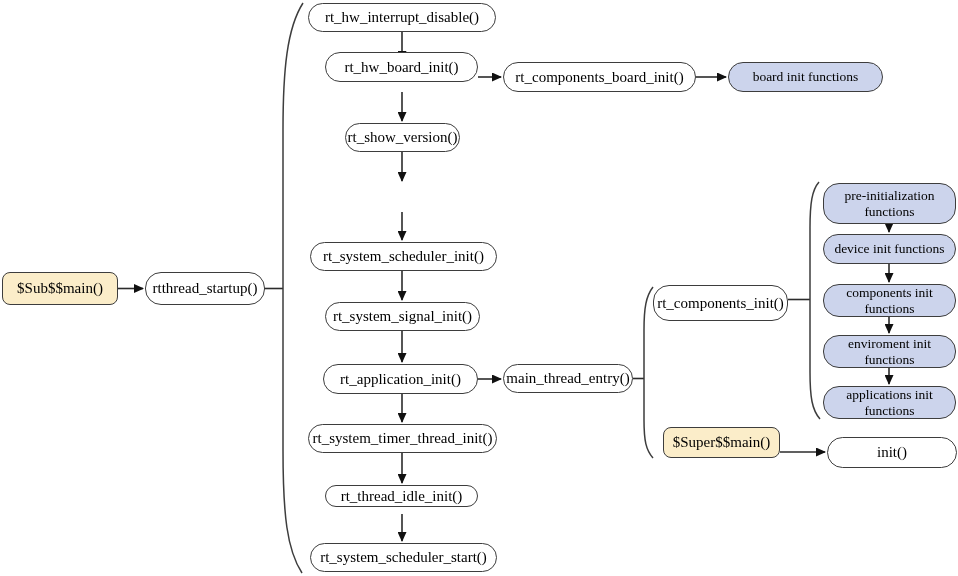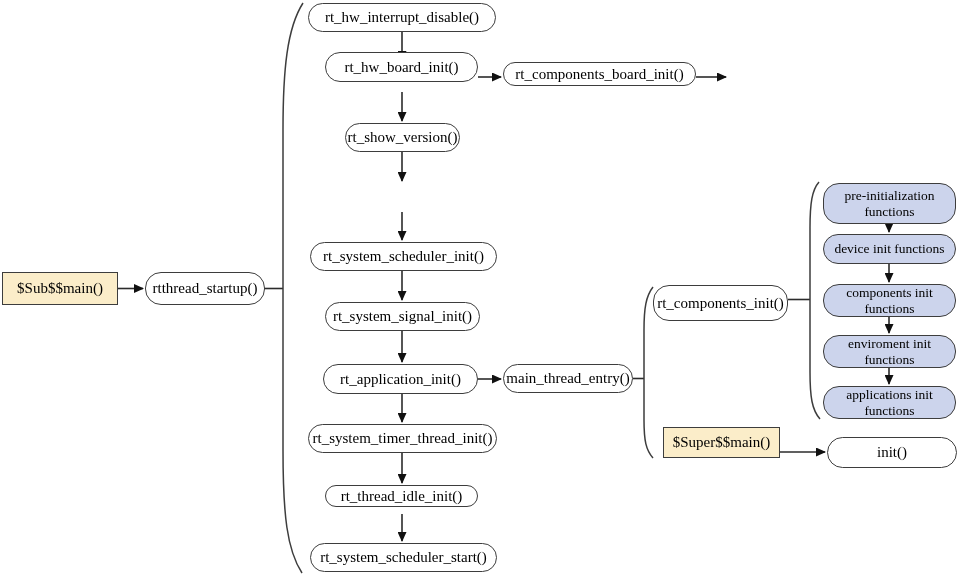--- a/index.html
+++ b/index.html
@@ -8,21 +8,21 @@
     font-family:"Liberation Serif","DejaVu Serif",serif; overflow:hidden;
   }
   #wires { position:absolute; left:0; top:0; width:958px; height:576px; z-index:0; }
   .node {
     position:absolute; z-index:1; box-sizing:border-box;
     display:flex; align-items:center; justify-content:center; text-align:center;
     background:var(--white-fill,#fff); border:1.4px solid var(--border,#3d3d3d);
     color:#000; font-size:15px; line-height:1.12; white-space:nowrap; padding:0 3px;
   }
   .stadium { border-radius:16px; }
-  .rect { border-radius:0; }
+  .rect { border-radius:8px; }
   .tan { background:var(--tan-fill,#fbedc9); }
   .blue { background:var(--blue-fill,#ccd4ec); white-space:normal; font-size:13.5px; }
 </style>
 </head>
 <body>
 
 <div id="canvas">
 
   <svg id="wires" viewBox="0 0 958 576" xmlns="http://www.w3.org/2000/svg">
     <defs>
@@ -60,21 +60,22 @@
       <path d="M 653 287 C 646 296, 644 308, 644 330 L 644 420 C 644 441, 646 450, 653 458"></path>
       <path d="M 819 182 C 812 190, 810 203, 810 228 L 810 372 C 810 397, 812 410, 820 419"></path>
     </g>
   </svg>
 
   <div class="node rect tan" style="left:2px;top:272px;width:116px;height:33px">$Sub$$main()</div>
   <div class="node stadium" style="left:145px;top:272px;width:120px;height:33px">rtthread_startup()</div>
 
   <div class="node stadium" style="left:308px;top:3px;width:188px;height:29px">rt_hw_interrupt_disable()</div>
   <div class="node stadium" style="left:325px;top:52px;width:153px;height:30px">rt_hw_board_init()</div>
-  <div class="node stadium" style="left:503px;top:62px;width:193px;height:24px">rt_components_board_init()</div>
+  <div class="node stadium" style="left:503px;top:62px;width:193px;height:30px">rt_components_board_init()</div>
+  <div class="node stadium blue" style="left:728px;top:62px;width:155px;height:30px">board init functions</div>
   <div class="node stadium" style="left:345px;top:123px;width:115px;height:29px">rt_show_version()</div>
   <div class="node stadium" style="left:310px;top:242px;width:187px;height:29px">rt_system_scheduler_init()</div>
   <div class="node stadium" style="left:325px;top:302px;width:155px;height:29px">rt_system_signal_init()</div>
   <div class="node stadium" style="left:323px;top:364px;width:155px;height:30px">rt_application_init()</div>
   <div class="node stadium" style="left:308px;top:424px;width:189px;height:29px">rt_system_timer_thread_init()</div>
   <div class="node stadium" style="left:325px;top:485px;width:153px;height:22px">rt_thread_idle_init()</div>
   <div class="node stadium" style="left:310px;top:543px;width:187px;height:29px">rt_system_scheduler_start()</div>
 
   <div class="node stadium" style="left:503px;top:364px;width:130px;height:29px">main_thread_entry()</div>
   <div class="node stadium" style="left:653px;top:285px;width:135px;height:36px">rt_components_init()</div>

